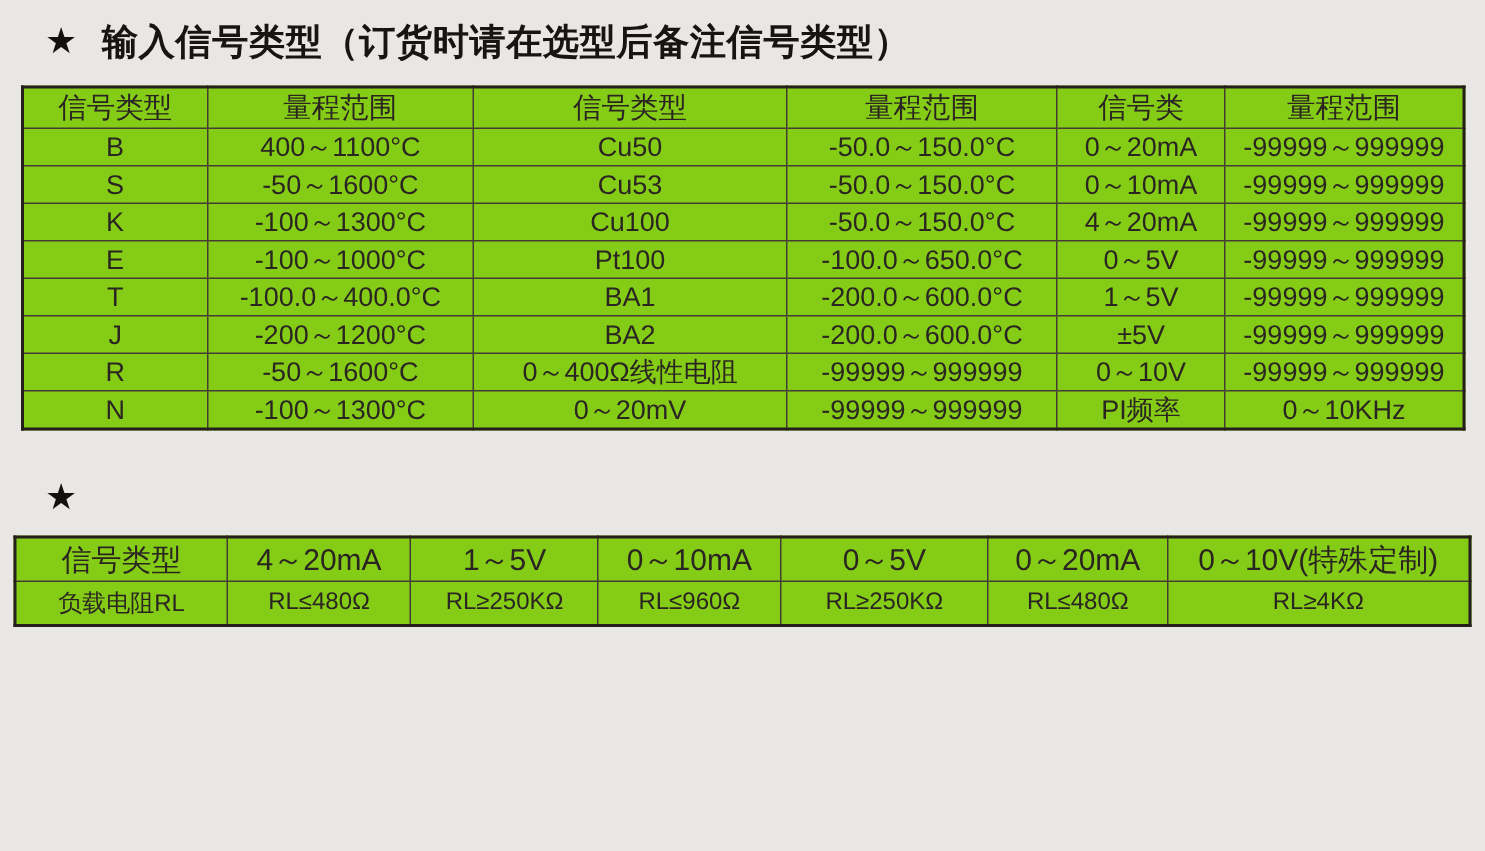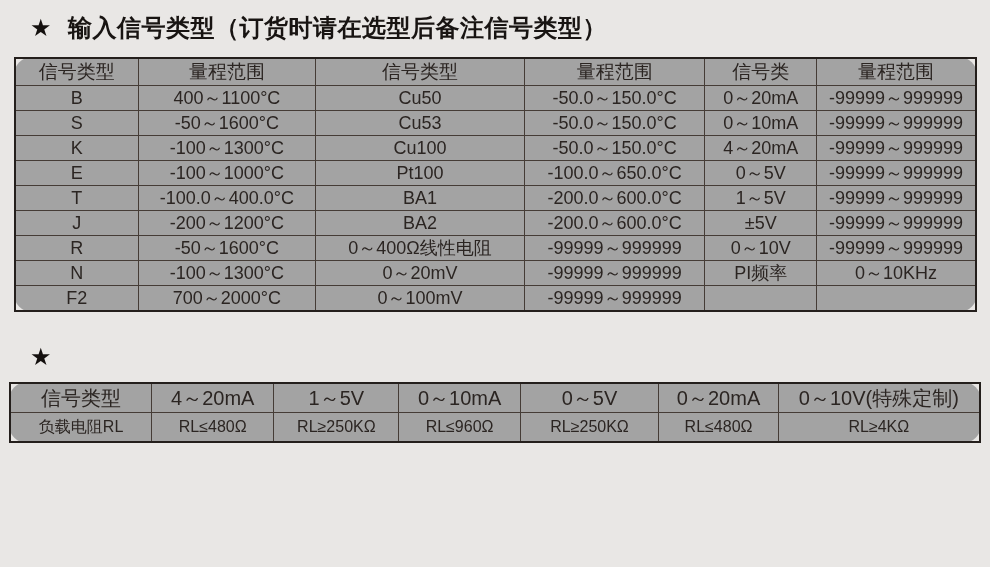--- a/index.html
+++ b/index.html
@@ -30,22 +30,21 @@
     margin-top: 33px;
   }
   .star {
     font-size: 24px;
     line-height: 1;
     color: #14100e;
   }
   table {
     border-collapse: collapse;
     table-layout: fixed;
-    background: #a3a3a3;
-    border-radius: 18px;
+    background: #84cc16;
   }
   .input-table {
     width: 963px;
     margin-left: 14px;
     border: 2px solid #241f1c;
   }
   .output-table {
     width: 972px;
     margin-left: 9px;
     border: 2px solid #241f1c;
@@ -150,28 +149,20 @@
           <td>0～10V</td>
           <td>-99999～999999</td>
         </tr>
         <tr>
           <td>N</td>
           <td>-100～1300°C</td>
           <td>0～20mV</td>
           <td>-99999～999999</td>
           <td>PI频率</td>
           <td>0～10KHz</td>
-        </tr>
-        <tr>
-          <td>F2</td>
-          <td>700～2000°C</td>
-          <td>0～100mV</td>
-          <td>-99999～999999</td>
-          <td></td>
-          <td></td>
         </tr>
       </tbody>
   </table>
 
   <div class="title-row second">
     <span class="star">★</span>
   </div>
 
   <table class="output-table">
     <colgroup>

